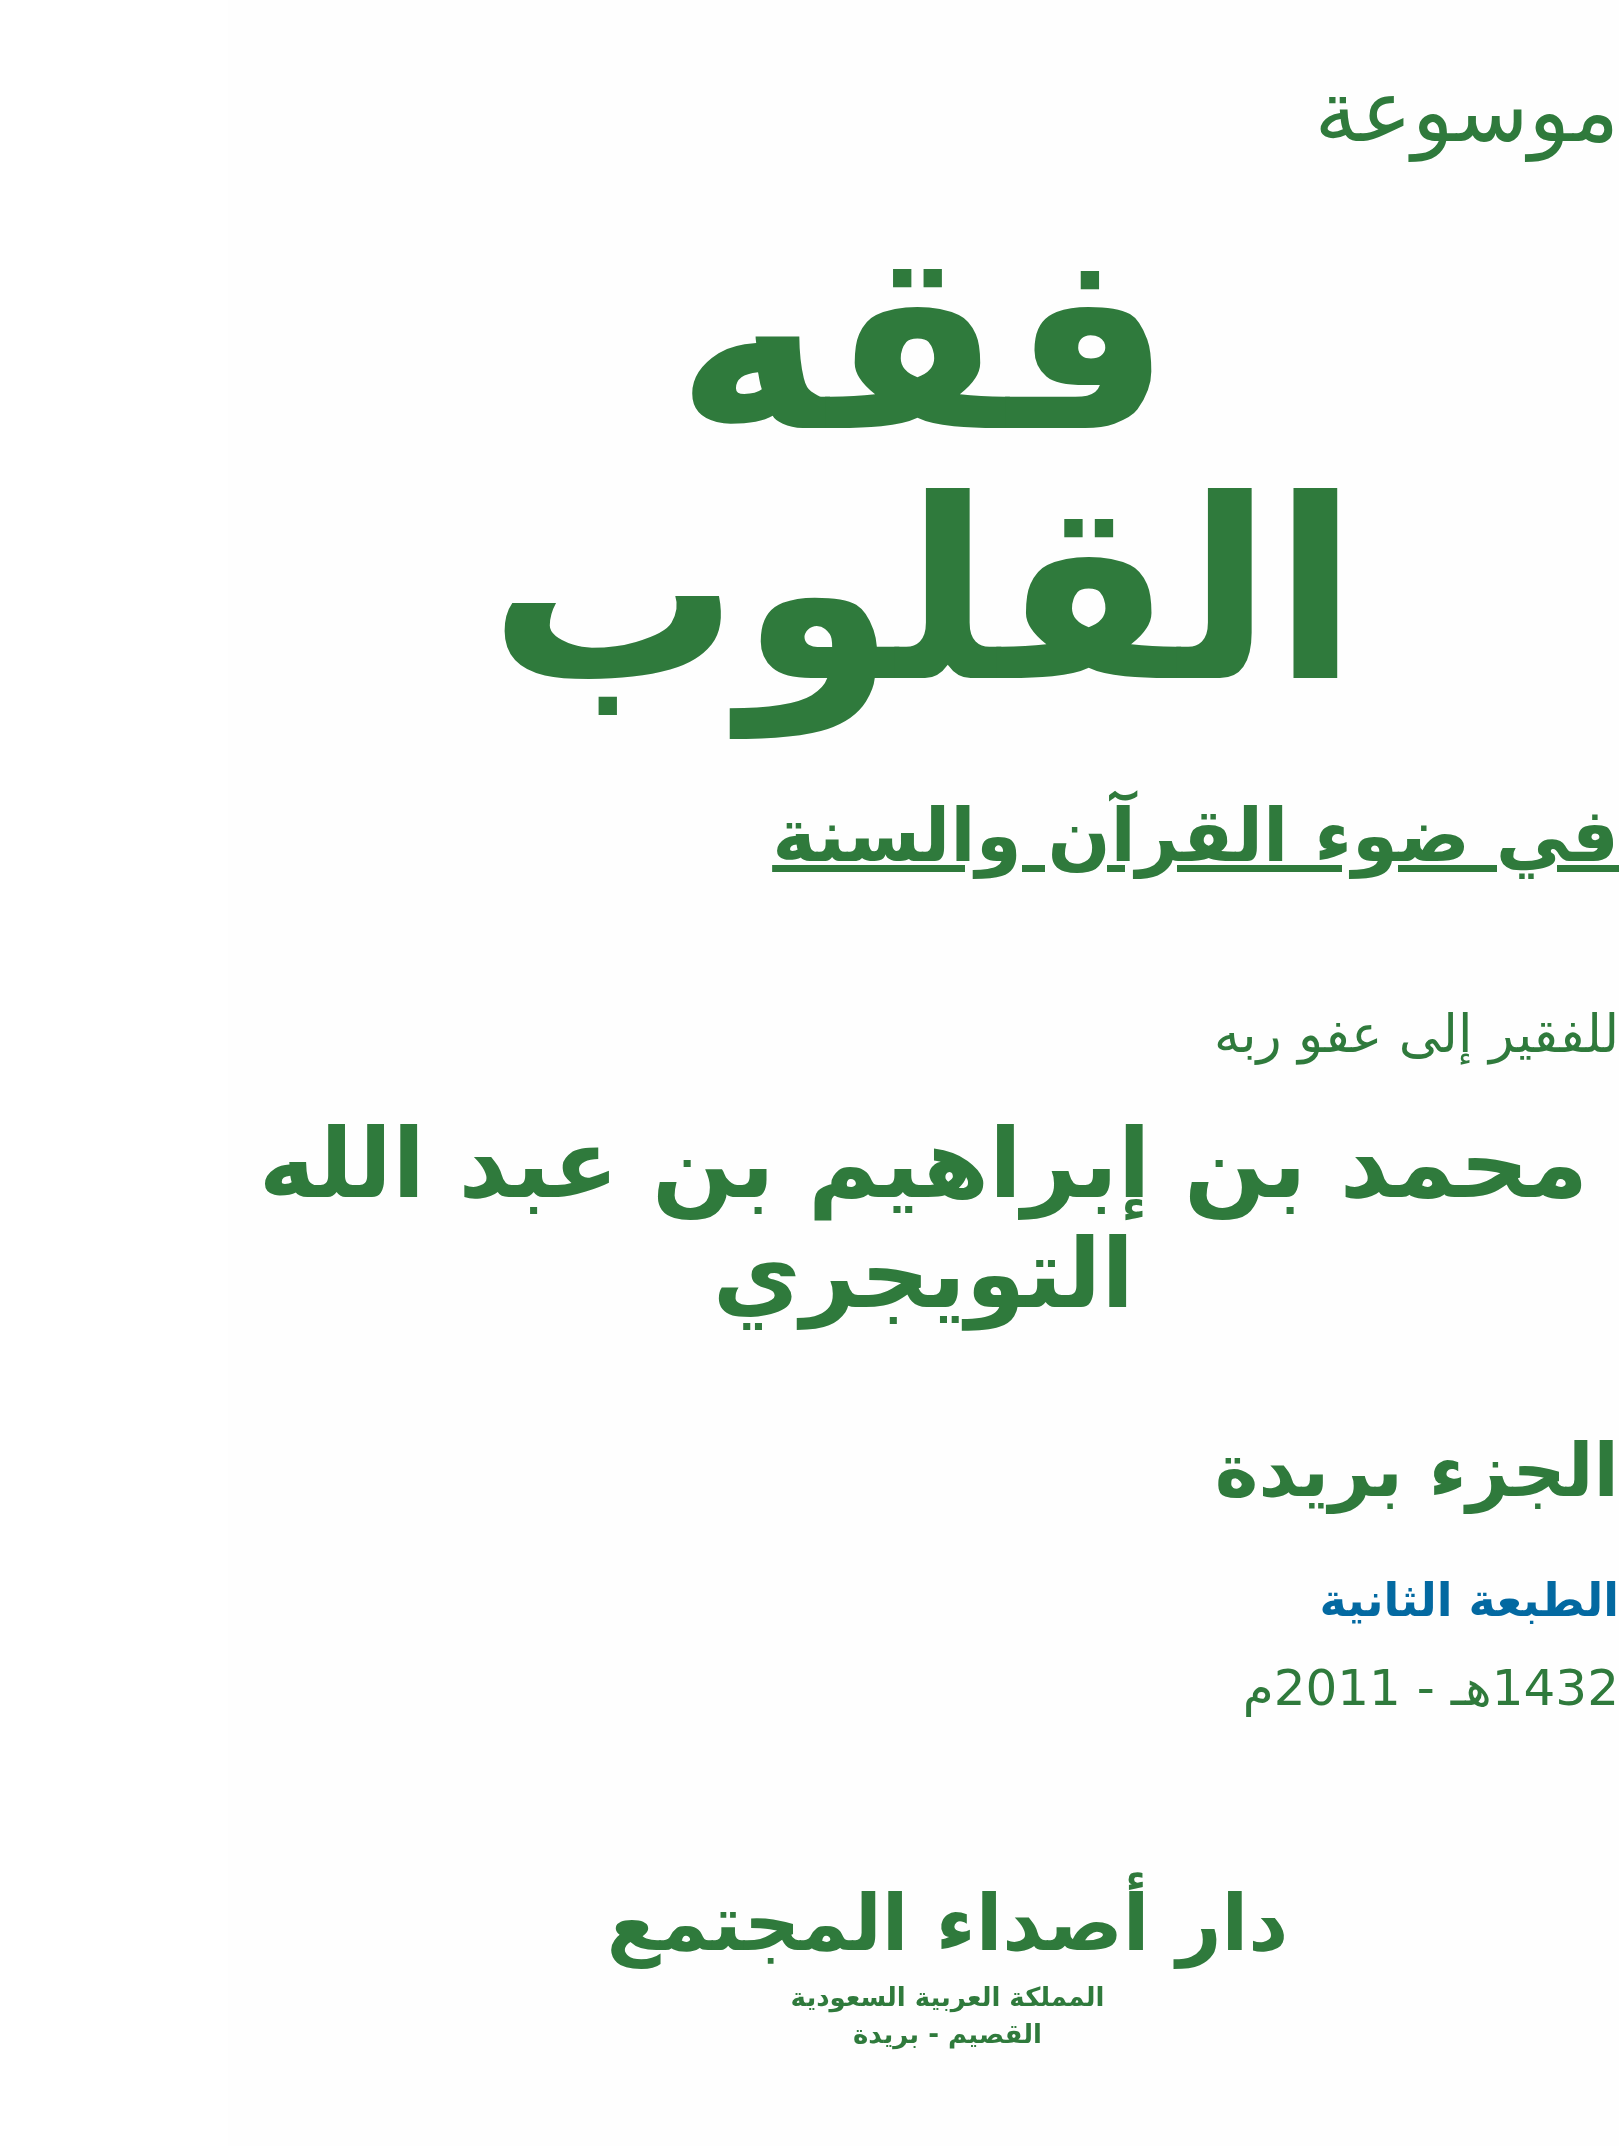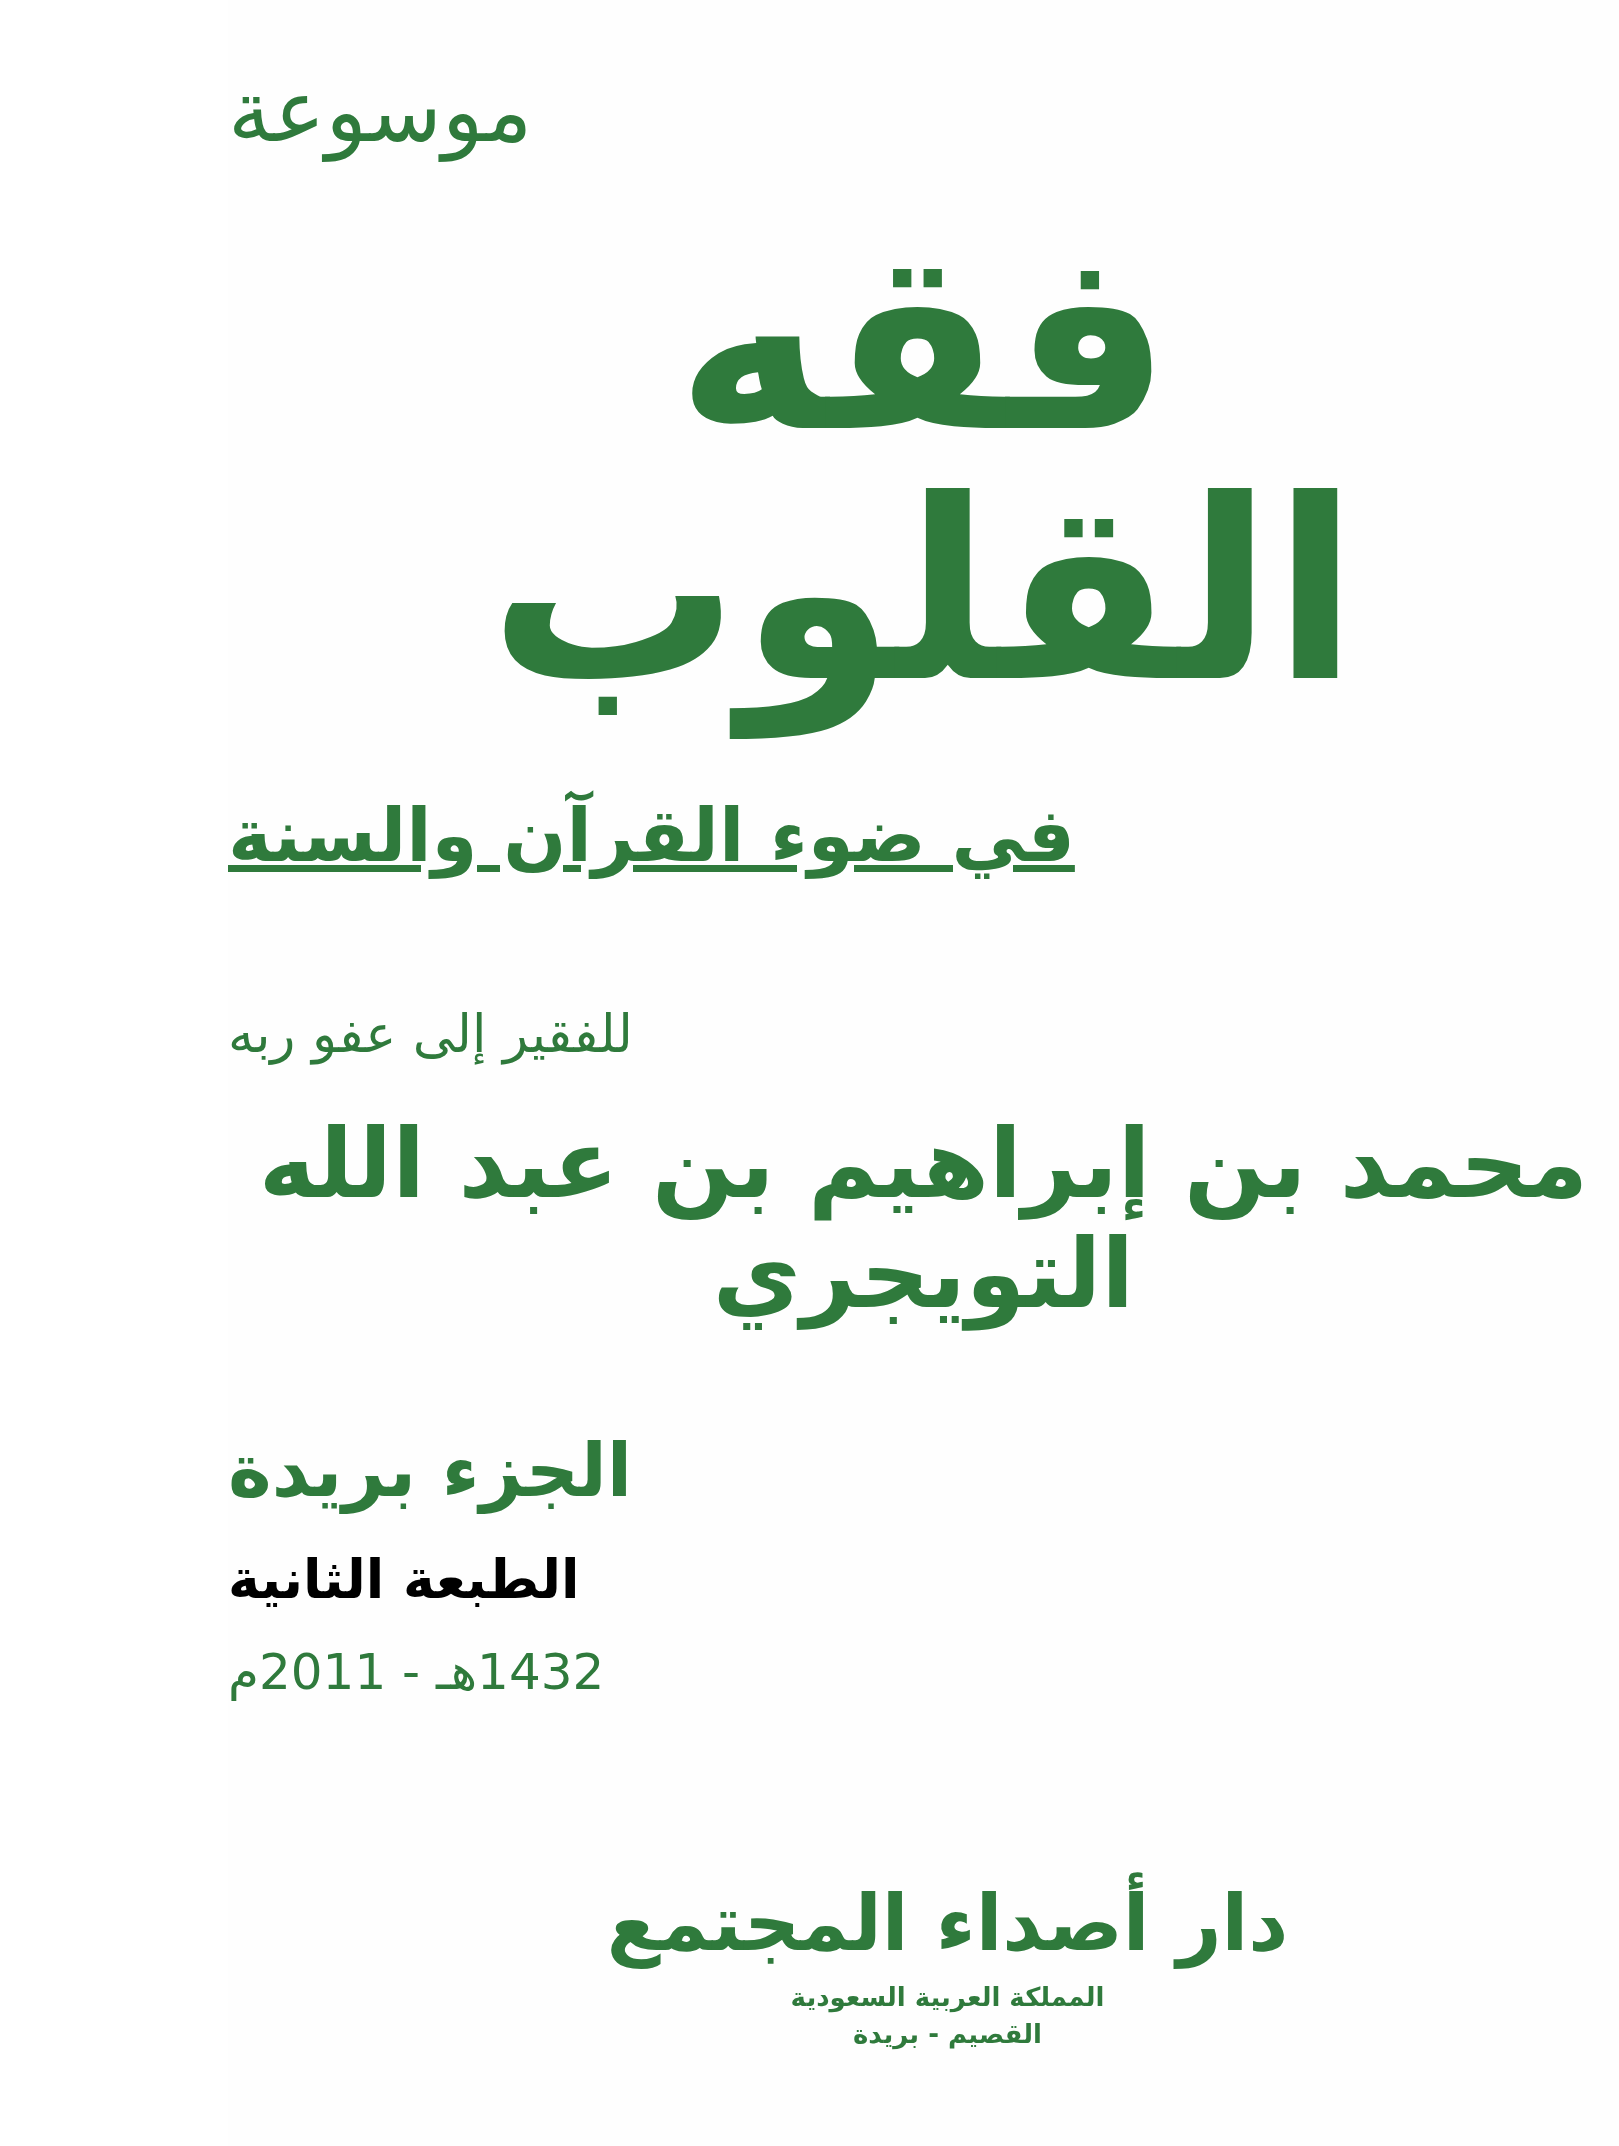--- a/index.html
+++ b/index.html
@@ -16,21 +16,21 @@
   }
 
   .page {
     position: relative;
     width: 1391px;
     height: 2146px;
     background: #fefefe;
     box-sizing: border-box;
     display: flex;
     flex-direction: column;
-    align-items: flex-end;
+    align-items: flex-start;
   }
 
   .series-line {
     margin-top: 60px;
     font-size: 86px;
     line-height: 1.2;
     color: #2f7a3c;
     letter-spacing: 2px;
     text-align: center;
     font-weight: 500;
@@ -79,24 +79,24 @@
   .volume {
     margin-top: 96px;
     font-size: 74px;
     line-height: 1.2;
     color: #2f7a3c;
     text-align: center;
     font-weight: 600;
   }
 
   .edition {
-    margin-top: 33px;
-    font-size: 54px;
+    margin-top: 58px;
+    font-size: 46px;
     line-height: 1.2;
-    color: #000000;
+    color: #0369a1;
     text-align: center;
     font-weight: 700;
   }
 
   .year {
     margin-top: 30px;
     font-size: 50px;
     line-height: 1.2;
     color: #2f7a3c;
     text-align: center;

